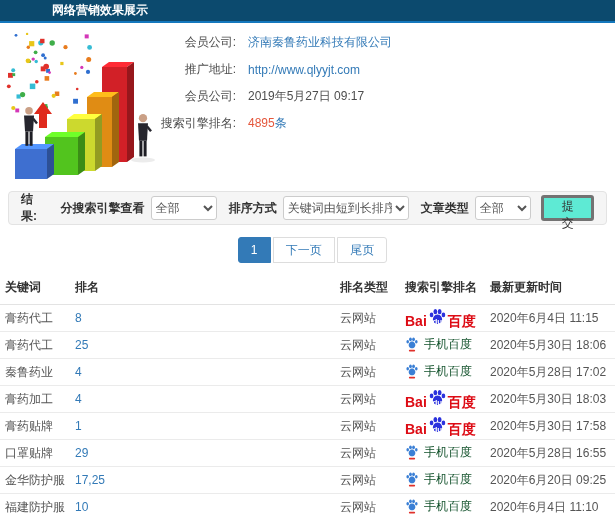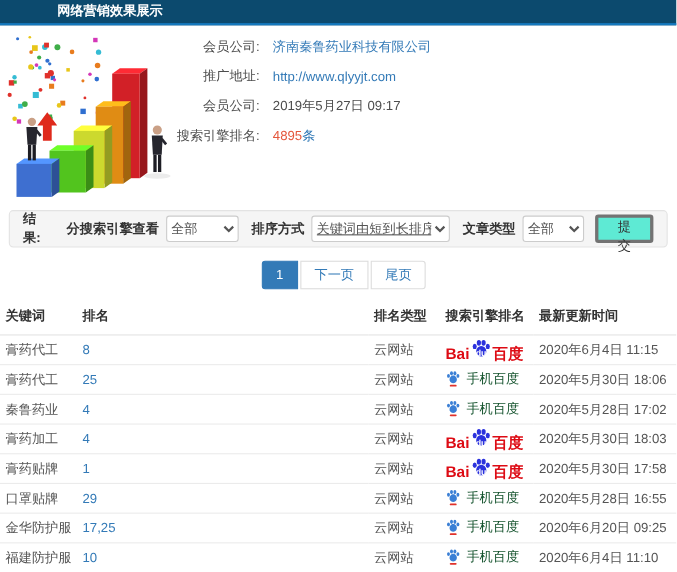--- a/index.html
+++ b/index.html
@@ -28,21 +28,21 @@
     margin:0 8px;height:32px;background:#f5f5f5;border:1px solid #e3e3e3;border-radius:4px;
     display:flex;align-items:center;padding:0 12px;
   }
   .result-label{font-weight:bold;color:#333;}
   .filters{margin-left:auto;display:flex;align-items:center;}
   .filter-label{font-weight:bold;color:#333;margin:0 6px 0 12px;white-space:nowrap;}
   .filters select{
     height:24px;font-size:12px;color:#555;border:1px solid #ccc;border-radius:3px;background:#fff;
     font-family:"Liberation Sans","DejaVu Sans",sans-serif;
   }
-  .sel-engine{width:70px;} .sel-sort{width:126px;text-decoration:underline;} .sel-article{width:60px;}
+  .sel-engine{width:70px;} .sel-sort{width:126px;} .sel-article{width:60px;}
   .submit-btn{
     margin-left:10px;height:26px;padding:0 12px;background:#5eead4;border:3px solid #737373;border-radius:3px;
     font-size:12px;color:#333;cursor:pointer;font-family:Liberation Serif, serif;
   }
   
   .pagination{text-align:center;margin-top:12px;height:26px;margin-left:10px;}
   .page-btn{
     display:inline-block;padding:0 12px;height:26px;line-height:24px;box-sizing:border-box;
     border:1px solid #ddd;background:#fff;color:#337ab7;margin-left:-1px;cursor:pointer;
   }

